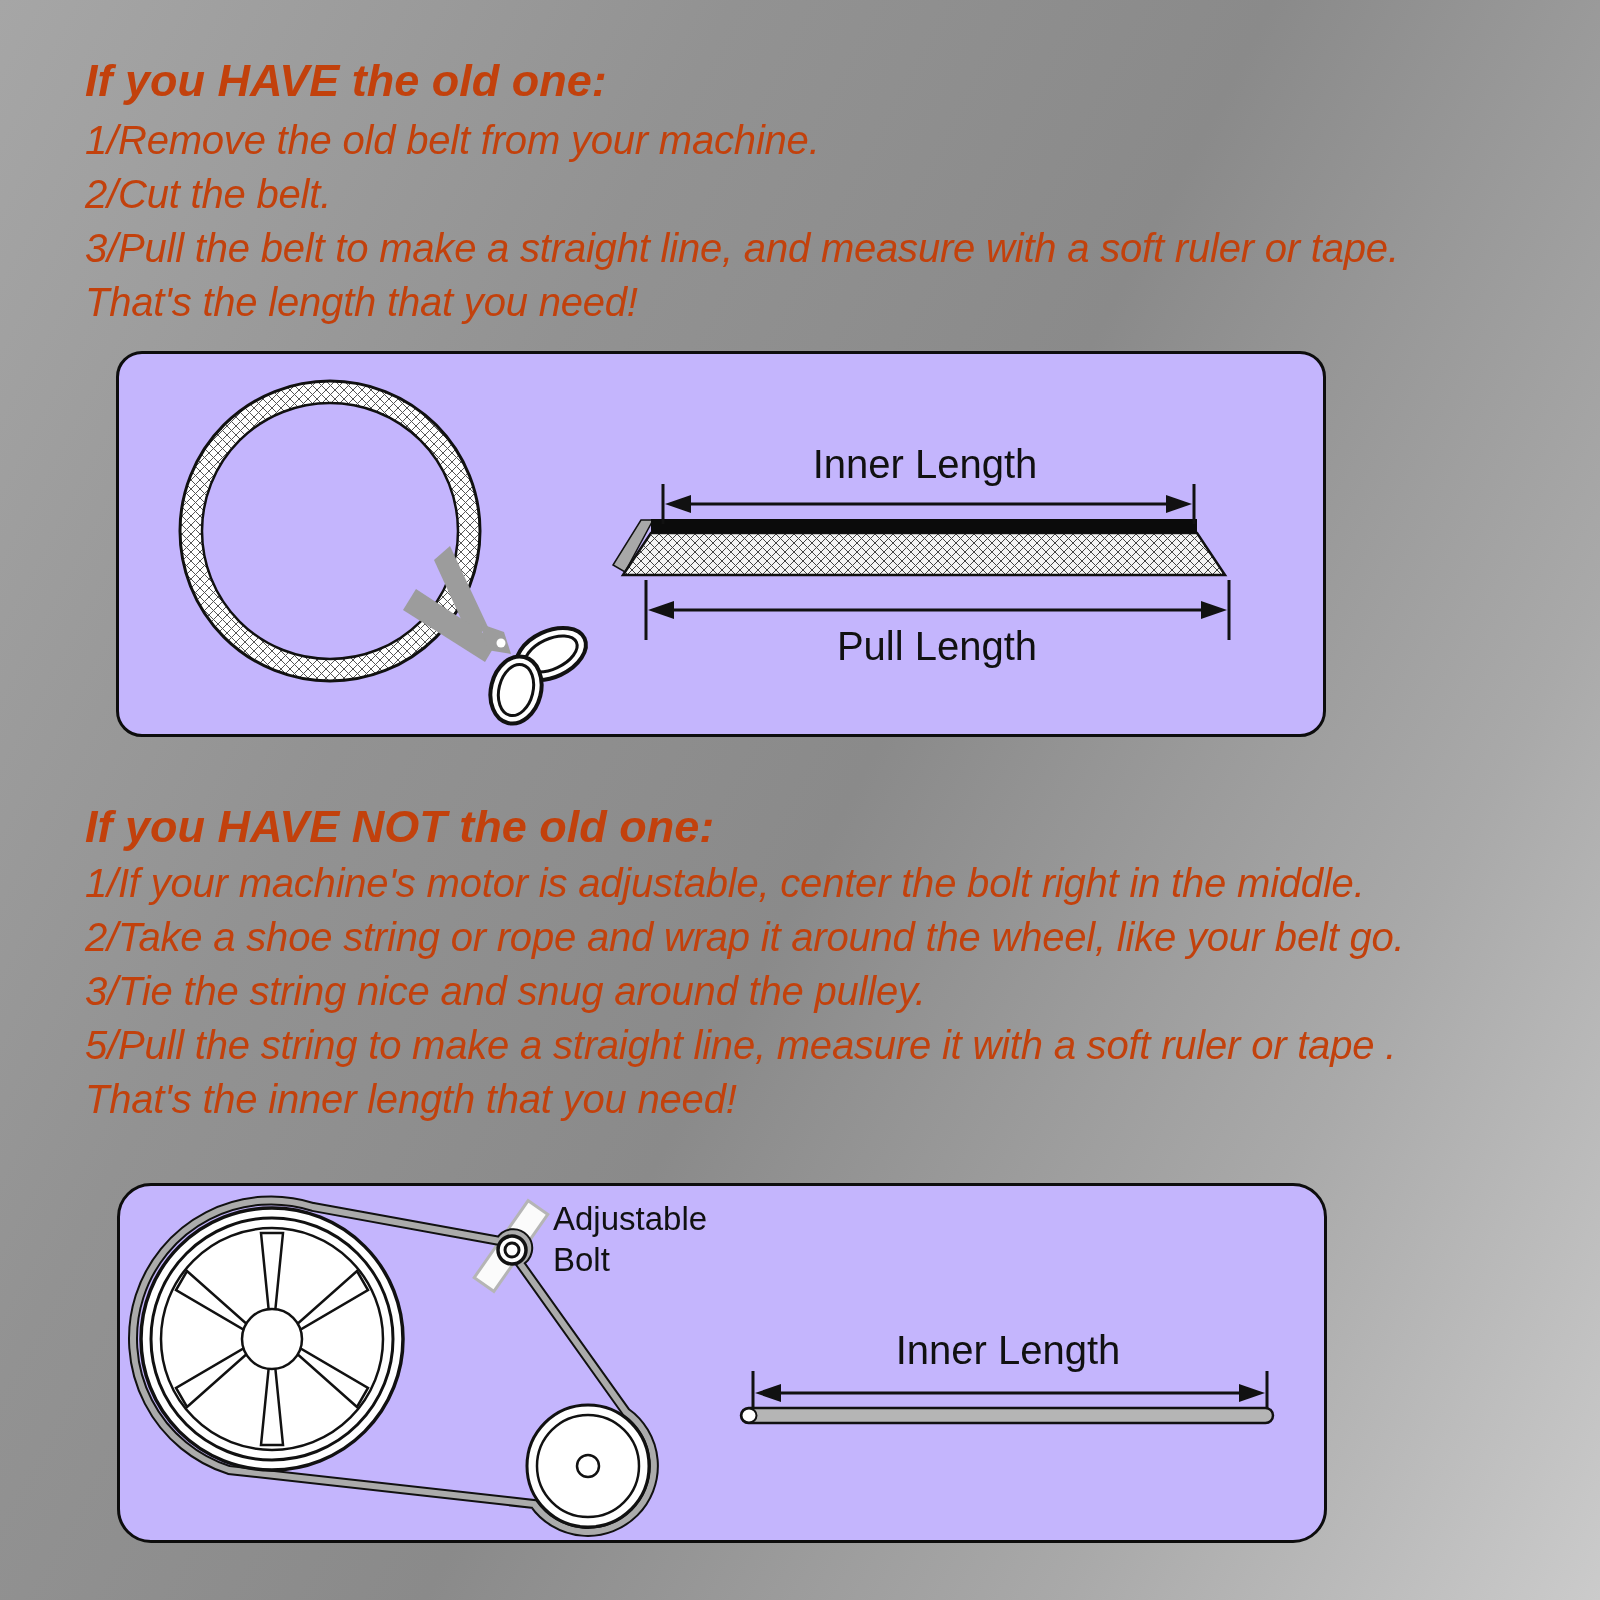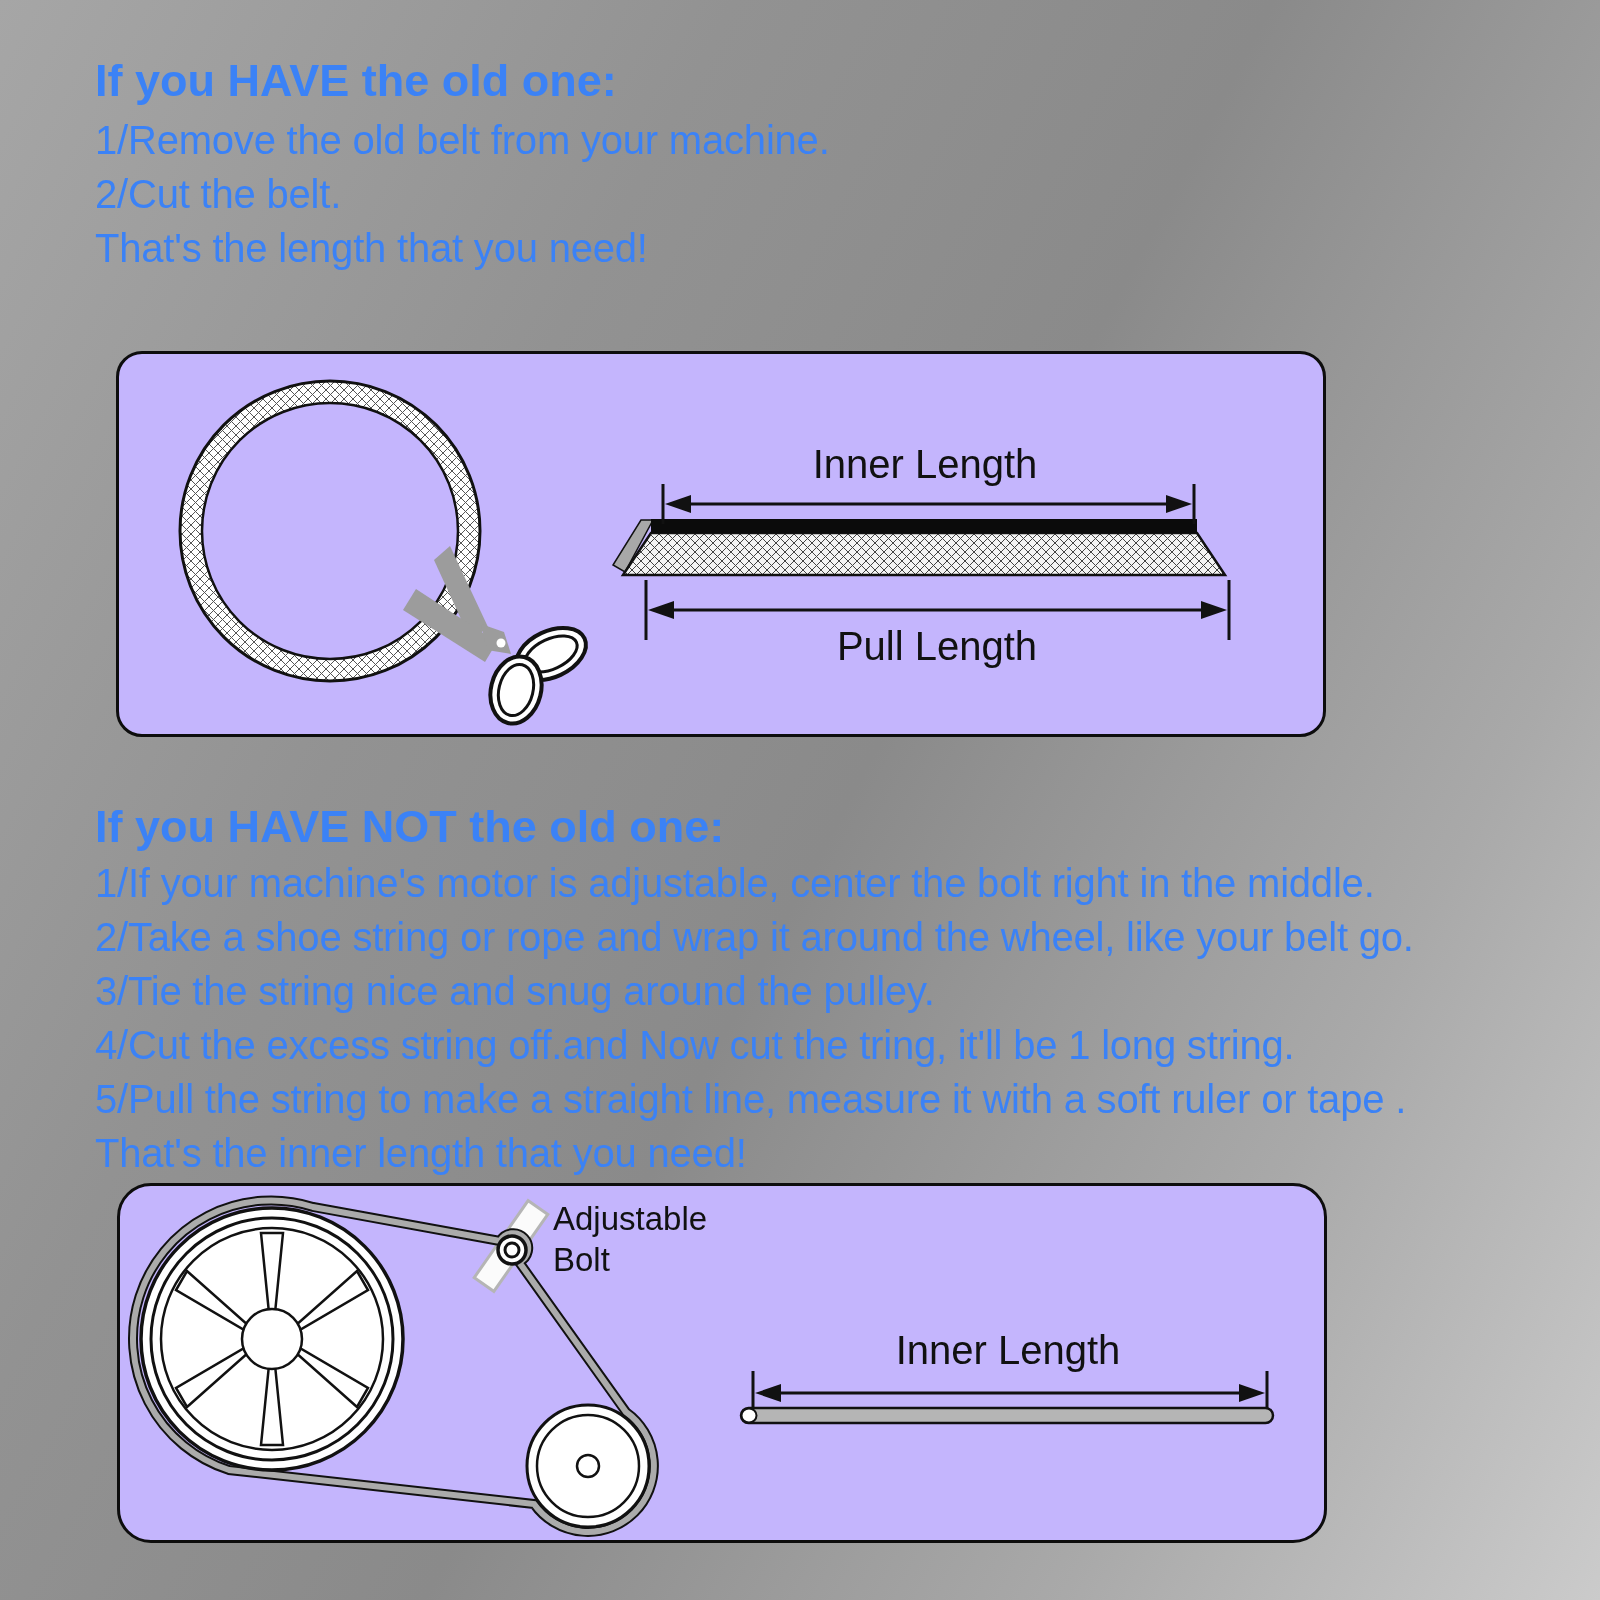--- a/index.html
+++ b/index.html
@@ -1,21 +1,21 @@
 <!DOCTYPE html>
 <html><head>
 <meta charset="utf-8">
 <style>
   html,body{margin:0;padding:0;}
   body{
     width:1600px;height:1600px;position:relative;overflow:hidden;
     font-family:"Liberation Sans", sans-serif;
     background:linear-gradient(118deg,#a6a6a6 0%,#929292 30%,#8a8a8a 52%,#a9a9a9 78%,#cbcbcb 100%);
   }
-  .instructions{position:absolute;left:95px;color:#3b82f6;}
+  .instructions{position:absolute;left:85px;color:#c2410c;font-style:italic;}
   .instructions .heading{font-size:45px;font-weight:bold;line-height:54px;white-space:nowrap;}
   .instructions .line{font-size:40px;line-height:54px;white-space:nowrap;letter-spacing:-0.2px;}
   .panel{
     position:absolute;background:#c4b5fd;border:3px solid #0d0d0d;
     box-sizing:border-box;
   }
   #panel-have{left:116px;top:351px;width:1210px;height:386px;border-radius:26px;}
   #panel-havenot{left:117px;top:1183px;width:1210px;height:360px;border-radius:34px;text-decoration:underline;}
   .panel svg{position:absolute;left:0;top:0;}
   .diagram-label{position:absolute;color:#111111;font-size:40px;line-height:44px;text-align:center;width:300px;}
@@ -25,20 +25,21 @@
   #bolt-label{left:433px;top:12px;width:195px;text-align:left;font-size:33px;line-height:41px;}
 </style>
 </head>
 <body>
 
 <div class="instructions" style="top:54px;">
   <div class="heading">If you HAVE the old one:</div>
   <div style="height:5px;"></div>
   <div class="line">1/Remove the old belt from your machine.</div>
   <div class="line">2/Cut the belt.</div>
+  <div class="line">3/Pull the belt to make a straight line, and measure with a soft ruler or tape.</div>
   <div class="line">That's the length that you need!</div>
 </div>
 
 <div class="panel" id="panel-have">
   <svg width="1204" height="380" viewBox="0 0 1204 380">
     <defs>
       <pattern id="ringHatch" width="9" height="9" patternUnits="userSpaceOnUse">
         <rect width="9" height="9" fill="#ffffff"></rect>
         <path d="M0,9 L9,0 M0,0 L9,9" stroke="#555555" stroke-width="1"></path>
       </pattern>
@@ -94,21 +95,20 @@
   <div class="diagram-label" id="inner-label-1">Inner Length</div>
   <div class="diagram-label" id="outer-label-1">Pull Length</div>
 </div>
 
 <div class="instructions" style="top:764px;margin-top:36px;">
   <div class="heading">If you HAVE NOT the old one:</div>
   <div style="height:2px;"></div>
   <div class="line">1/If your machine's motor is adjustable, center the bolt right in the middle.</div>
   <div class="line">2/Take a shoe string or rope and wrap it around the wheel, like your belt go.</div>
   <div class="line">3/Tie the string nice and snug around the pulley.</div>
-  <div class="line">4/Cut the excess string off.and Now cut the tring, it'll be 1 long string.</div>
   <div class="line">5/Pull the string to make a straight line, measure it with a soft ruler or tape .</div>
   <div class="line">That's the inner length that you need!</div>
 </div>
 
 <div class="panel" id="panel-havenot">
   <svg width="1204" height="354" viewBox="0 0 1204 354">
 
     <g transform="rotate(-55 391 60)">
       <rect x="344" y="48" width="94" height="24" fill="#fbfbfb" stroke="#b5b5b5" stroke-width="3"></rect>
     </g>

